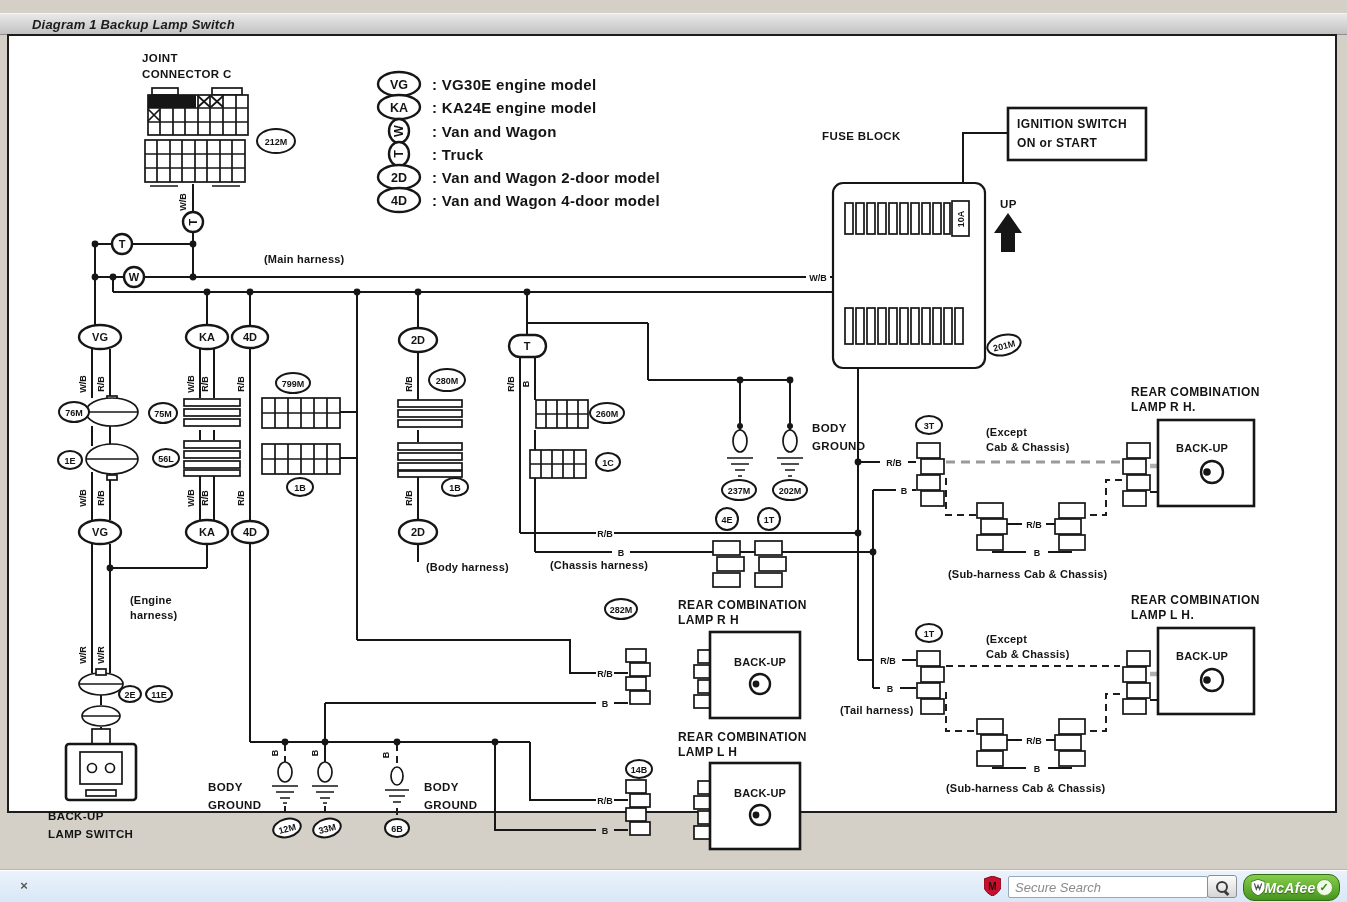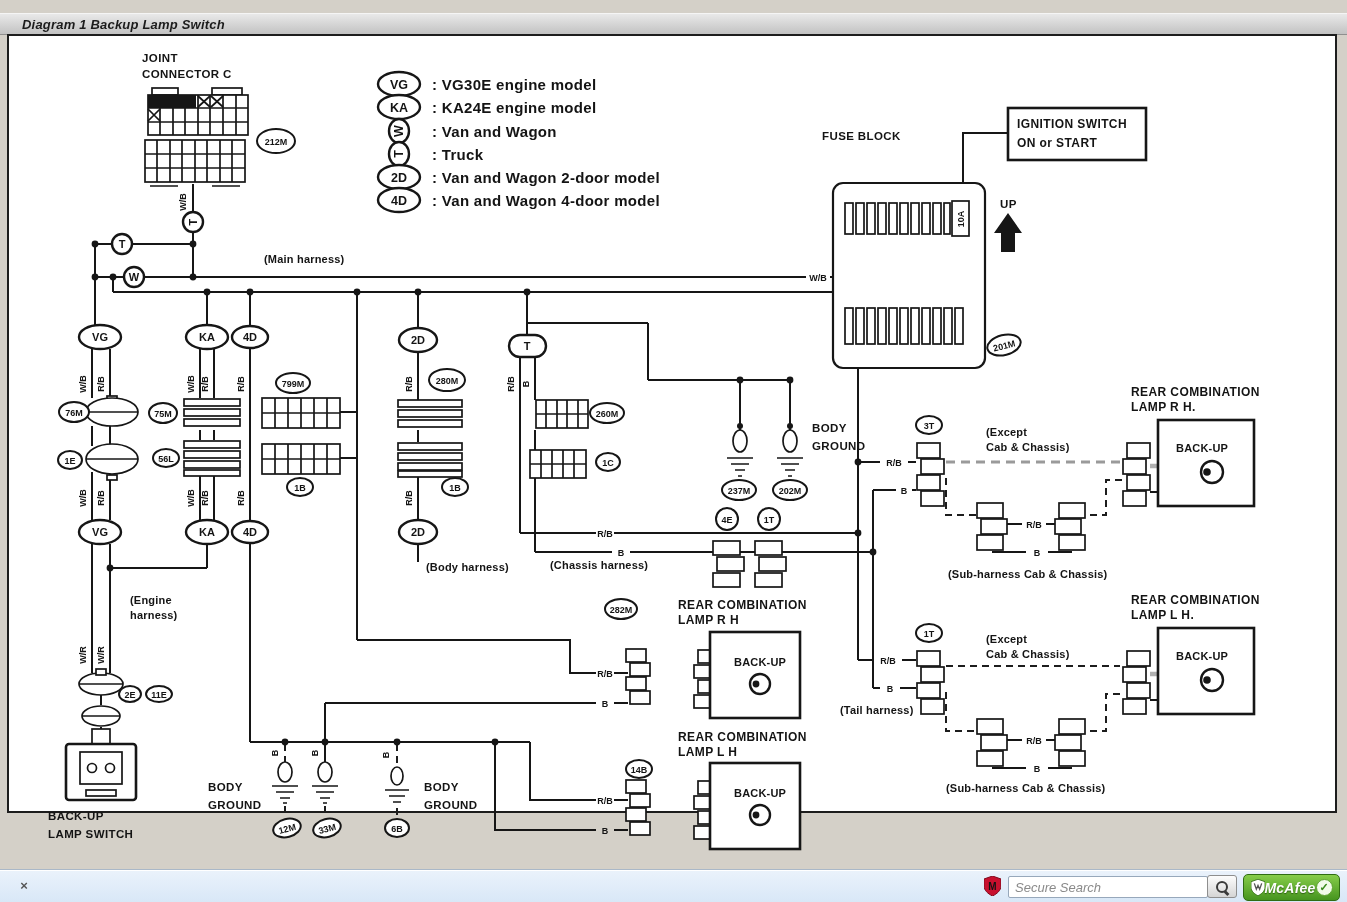--- a/index.html
+++ b/index.html
@@ -8,21 +8,21 @@
     background:#d4d0c8;font-family:"Liberation Sans",sans-serif;
   }
   .titlebar{
     position:absolute;top:13px;left:0;right:0;height:20px;
     background:linear-gradient(#e9e9e9,#c2c2c2);
     border-top:1px solid #f5f5f5;border-bottom:1px solid #8f8f8f;
     display:flex;align-items:center;
   }
   .titlebar .title{
     font-size:13px;font-weight:bold;font-style:italic;color:#1c1c1c;
-    padding-left:22px;letter-spacing:.2px;
+    padding-left:32px;letter-spacing:.2px;
   }
   .panel{
     position:absolute;top:34px;left:7px;width:1330px;height:779px;
     background:#ffffff;border:2px solid #1d1d1d;box-sizing:border-box;
   }
   .panel svg{display:block;}
   .statusbar{
     position:absolute;top:870px;left:0;right:0;height:32px;
     background:linear-gradient(#eaf2fb,#d8e7f7);
     border-top:1px solid #ffffff;box-shadow:0 -1px 0 #aab8c8;
@@ -51,21 +51,21 @@
     content:"";position:absolute;left:1px;top:1px;width:8px;height:8px;
     border:2px solid #3a3a3a;border-radius:50%;
   }
   .mag::after{
     content:"";position:absolute;left:10px;top:10px;width:5px;height:2.6px;
     background:#3a3a3a;transform:rotate(45deg);transform-origin:0 50%;
   }
   .badge{
     position:absolute;left:1243px;top:3px;width:95px;height:25px;
     background:linear-gradient(#86cd4a,#46941f);
-    border:1px solid #2f6c13;border-radius:5px;
+    border:1px solid #2f6c13;border-radius:11px;
     display:flex;align-items:center;justify-content:center;gap:0;cursor:pointer;
   }
   .badge .bname{
     color:#fff;font-weight:bold;font-style:italic;font-size:14px;letter-spacing:.2px;
     text-shadow:0 1px 1px #2d5f12;
   }
   .badge .check{
     width:15px;height:15px;border-radius:50%;background:#f2fbea;border:1px solid #5ea332;
     color:#3b8a1c;font-size:11px;font-weight:bold;line-height:15px;text-align:center;
   }

